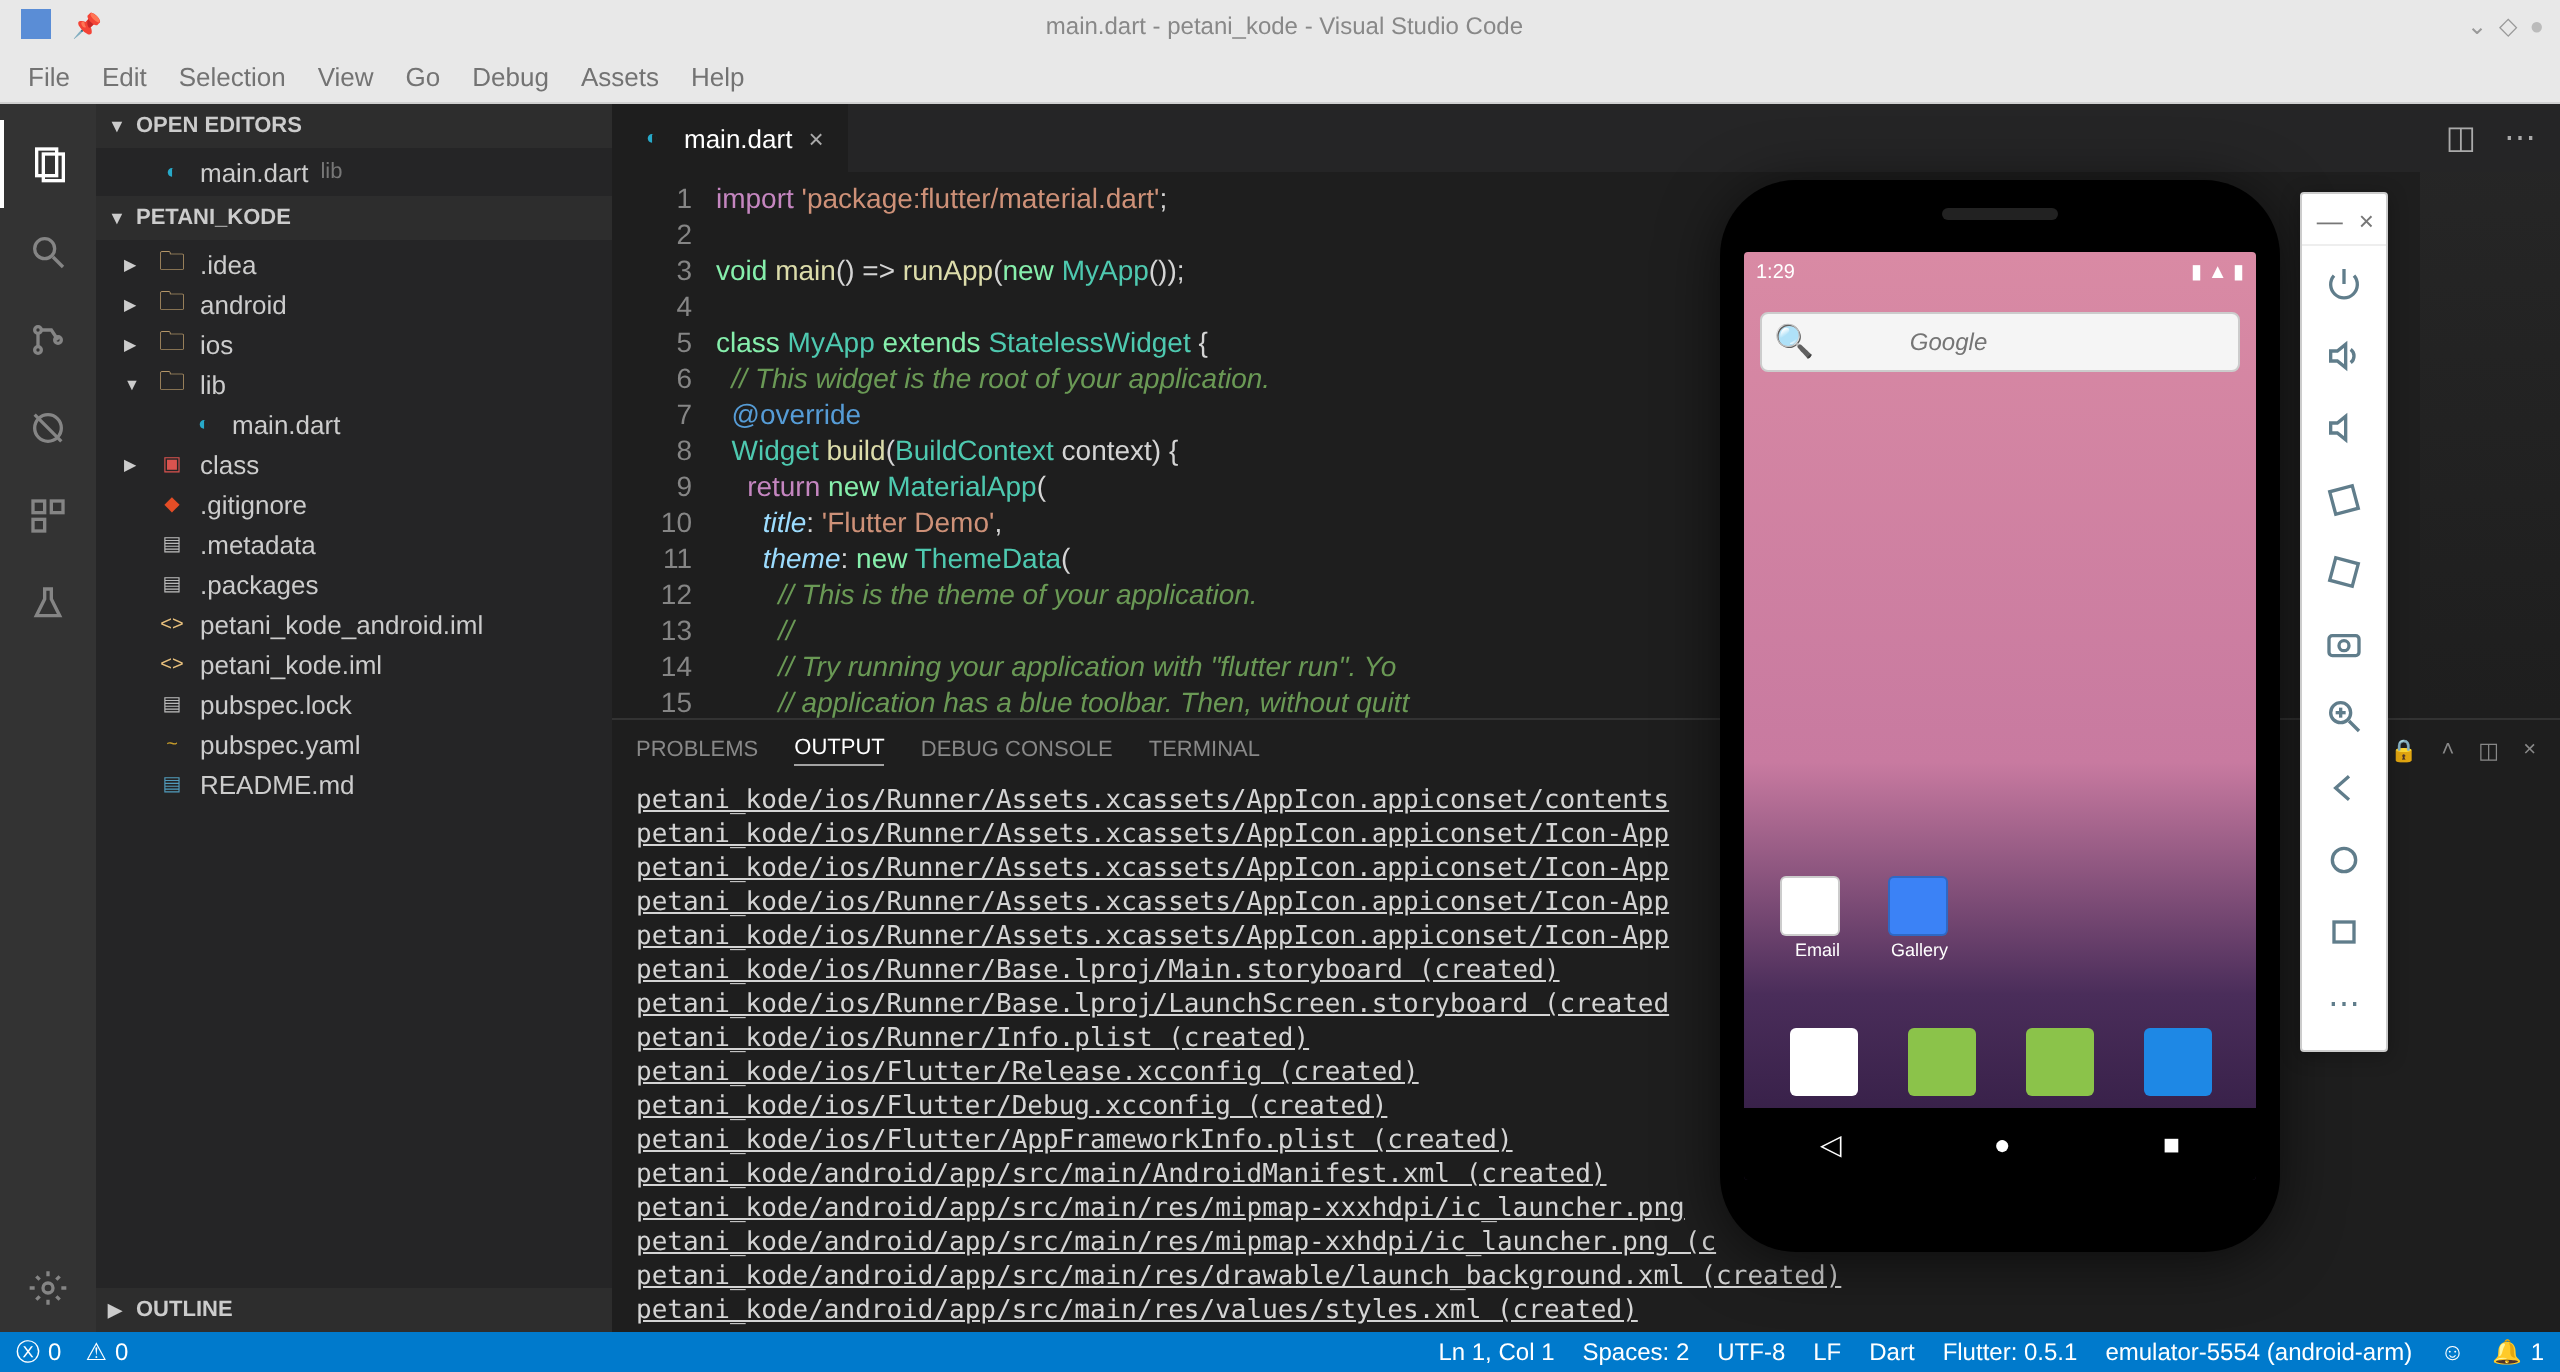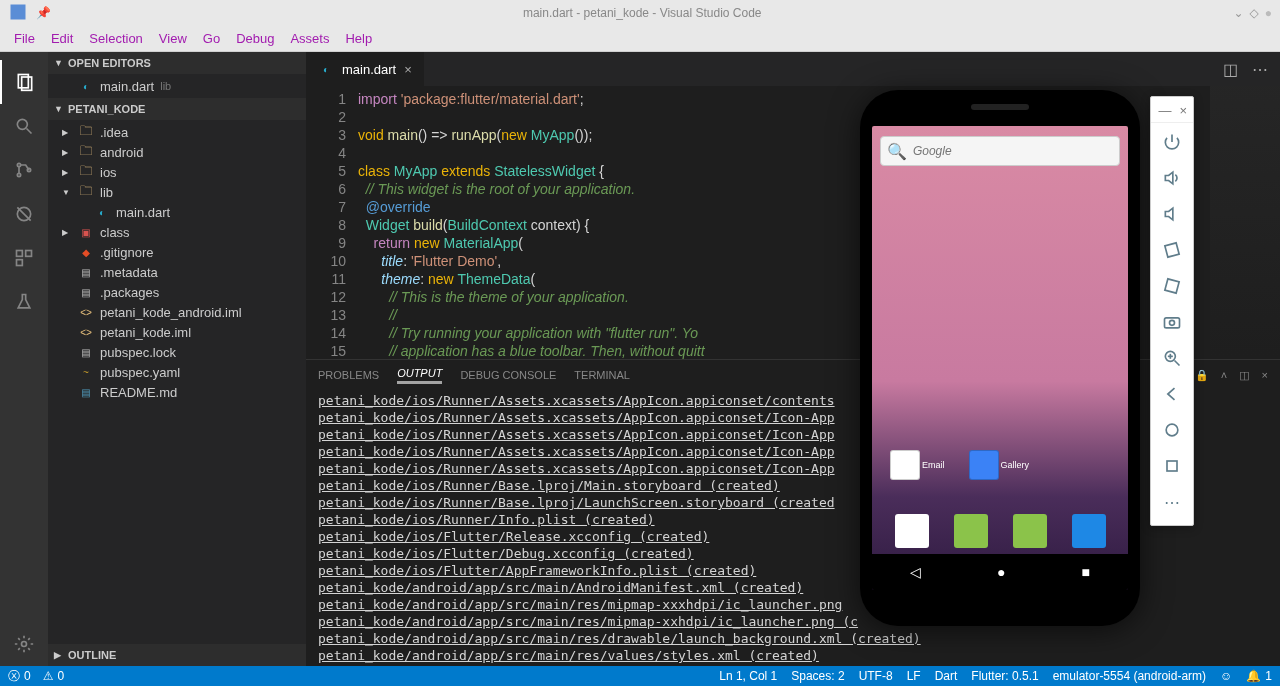--- a/index.html
+++ b/index.html
@@ -6,21 +6,21 @@
 body { background:#1e1e1e; color:#ccc; width:1280px; height:686px; overflow:hidden; position:relative; }
 
 
 .os-titlebar { height:26px; background:#e8e8e8; display:flex; align-items:center; padding:0 8px; color:#555; font-size:12px; justify-content:space-between; }
 .os-titlebar .left-icons { display:flex; gap:8px; align-items:center; }
 .os-titlebar .title { flex:1; text-align:center; color:#888; }
 .os-titlebar .right-icons { display:flex; gap:6px; align-items:center; }
 
 
 .menubar { height:26px; background:#e8e8e8; display:flex; align-items:center; padding:0 6px; border-bottom:1px solid #d0d0d0; }
-.menubar .item { padding:2px 8px; font-size:13px; color:#a21caf; cursor:pointer; }
+.menubar .item { padding:2px 8px; font-size:13px; color:#737373; cursor:pointer; }
 
 
 .activitybar { position:absolute; left:0; top:52px; bottom:20px; width:48px; background:#333333; display:flex; flex-direction:column; align-items:center; padding-top:8px; }
 .activitybar .icon { width:48px; height:44px; display:flex; align-items:center; justify-content:center; color:#858585; font-size:18px; }
 .activitybar .icon.active { color:#fff; border-left:2px solid #fff; }
 .activitybar .spacer { flex:1; }
 .activitybar svg, .os-titlebar svg { width:20px; height:20px; }
 
 
 .sidebar { position:absolute; left:48px; top:52px; bottom:20px; width:258px; background:#252526; color:#ccc; font-size:13px; overflow:hidden; }
@@ -46,52 +46,52 @@
 
 .editor-area { position:absolute; left:306px; top:52px; right:0; bottom:20px; background:#1e1e1e; display:flex; flex-direction:column; }
 .tabbar { height:34px; background:#252526; display:flex; align-items:center; }
 .tab { height:34px; display:flex; align-items:center; padding:0 12px; gap:8px; background:#1e1e1e; color:#fff; font-size:13px; border-right:1px solid #252526; }
 .tab .close { color:#aaa; font-size:13px; cursor:pointer; }
 .tabbar .right { margin-left:auto; display:flex; gap:14px; padding:0 12px; color:#aaa; }
 
 .code-wrap { position:relative; display:flex; height:310px; font-family: Menlo, Consolas, monospace; font-size:14px; line-height:18px; overflow:hidden; }
 .gutter { width:52px; text-align:right; padding:4px 12px 4px 0; color:#858585; background:#1e1e1e; }
 .code { flex:1; padding:4px 0; white-space:pre; color:#d4d4d4; }
-.code .kw { color:#eab308; }
+.code .kw { color:#86efac; }
 .code .kw2 { color:#c586c0; }
 .code .type { color:#4ec9b0; }
 .code .fn { color:#dcdcaa; }
 .code .str { color:#ce9178; }
 .code .cm { color:#6a9955; font-style:italic; }
 .code .anno { color:#569cd6; }
 .code .id { color:#9cdcfe;font-style:italic; }
 
 .minimap { position:absolute; top:86px; right:0; width:70px; height:270px; background:linear-gradient(#2d2d2d 0%, #1e1e1e 100%); opacity:0.5; pointer-events:none; }
 
 
 .panel { flex:1; display:flex; flex-direction:column; border-top:1px solid #333; }
 .panel-tabs { height:30px; display:flex; align-items:center; gap:18px; padding:0 12px; background:#1e1e1e; font-size:11px; color:#888; }
-.panel-tabs .ptab.active { color:#fff; border-bottom:3px solid #a3a3a3; padding-bottom:2px;font-style:italic; }
+.panel-tabs .ptab.active { color:#fff; border-bottom:1px solid #a3a3a3; padding-bottom:2px; }
 .panel-tabs .right { margin-left:auto; display:flex; gap:12px; }
 .panel-body { flex:1; font-family: Menlo, Consolas, monospace; font-size:13px; line-height:17px; color:#d4d4d4; padding:2px 12px; white-space:pre; overflow:hidden;text-decoration:underline; }
 
 
 .statusbar { position:absolute; left:0; right:0; bottom:0; height:20px; background:#007acc; color:#fff; display:flex; align-items:center; font-size:12px; padding:0 8px; gap:12px; }
 .statusbar .right { margin-left:auto; display:flex; gap:14px; align-items:center; }
 .statusbar .item { display:flex; align-items:center; gap:4px; }
 
 
 .emulator { position:absolute; top:90px; left:860px; width:280px; height:540px; pointer-events:none; }
 .phone-frame { width:280px; height:536px; background:#000; border-radius:38px; box-shadow:0 4px 30px rgba(0,0,0,0.6); padding:36px 12px; position:relative; }
 .phone-screen { width:100%; height:100%; background:linear-gradient(#d98aa4 0%, #c87aa0 55%, #4a2d5a 80%, #2e1a40 100%); border-radius:2px; position:relative; overflow:hidden; }
 .status-strip { height:20px; display:flex; justify-content:space-between; align-items:center; color:#fff; font-size:10px; padding:0 6px; }
 .searchbar { margin:10px 8px; height:30px; background:#f5f5f5; border:1px solid #ccc; border-radius:4px; display:flex; align-items:center; padding:0 6px; gap:6px; }
-.searchbar input { border:none; background:transparent; font-size:12px; font-style:italic; color:#999; width:100%; outline:none; }
+.searchbar input { border:none; background:transparent; font-size:12px; font-style:italic; color:#999; width:100%; outline:none;margin-left:42px; }
 .apps-row { position:absolute; bottom:110px; left:0; right:0; display:flex; gap:24px; padding:0 18px; }
-.app-ic { display:flex; flex-direction:row; align-items:center; gap:2px; color:#fff; font-size:9px; }
+.app-ic { display:flex; flex-direction:column; align-items:flex-end; gap:2px; color:#fff; font-size:9px; }
 .app-box { width:30px; height:30px; border-radius:3px; }
 .dock { position:absolute; bottom:42px; left:0; right:0; display:flex; justify-content:space-around; padding:0 10px; }
 .dock .app-box { width:34px; height:34px; }
 .navbar { position:absolute; bottom:0; left:0; right:0; height:36px; background:#000; display:flex; justify-content:space-around; align-items:center; color:#fff; font-size:14px; }
 .emu-speaker { position:absolute; top:14px; left:50%; transform:translateX(-50%); width:58px; height:6px; background:#222; border-radius:3px; }
 
 .emu-toolbar { position:absolute; top:96px; left:1150px; width:44px; background:#fff; border:1px solid #ccc; border-radius:2px; display:flex; flex-direction:column; align-items:center; padding:4px 0 6px; gap:2px; box-shadow:0 2px 10px rgba(0,0,0,0.3); }
 .emu-toolbar .emu-top { display:flex; gap:8px; padding:2px 6px 4px; align-self:stretch; justify-content:flex-end; color:#777; font-size:13px; border-bottom:1px solid #eee; }
 .emu-toolbar .ebtn { width:34px; height:34px; display:flex; align-items:center; justify-content:center; color:#607d8b; cursor:pointer; }
 .emu-toolbar svg { width:20px; height:20px; }
@@ -349,20 +349,24 @@
     <span class="item">emulator-5554 (android-arm)</span>
     <span class="item">☺</span>
     <span class="item">🔔 <span>1</span></span>
   </div>
 </div>
 
 <div class="emulator">
   <div class="phone-frame">
     <div class="emu-speaker"></div>
     <div class="phone-screen">
+      <div class="status-strip">
+        <span>1:29</span>
+        <span>▮ ▲ ▮</span>
+      </div>
       <div class="searchbar">
         <span>🔍</span>
         <input placeholder="Google" style="">
       </div>
       <div class="apps-row" id="appsrow">
           <div class="app-ic">
             <div class="app-box" style="background: rgb(255, 255, 255); border: 1px solid rgba(0, 0, 0, 0.2);"></div>
             <span>Email</span>
           </div>
           <div class="app-ic">

